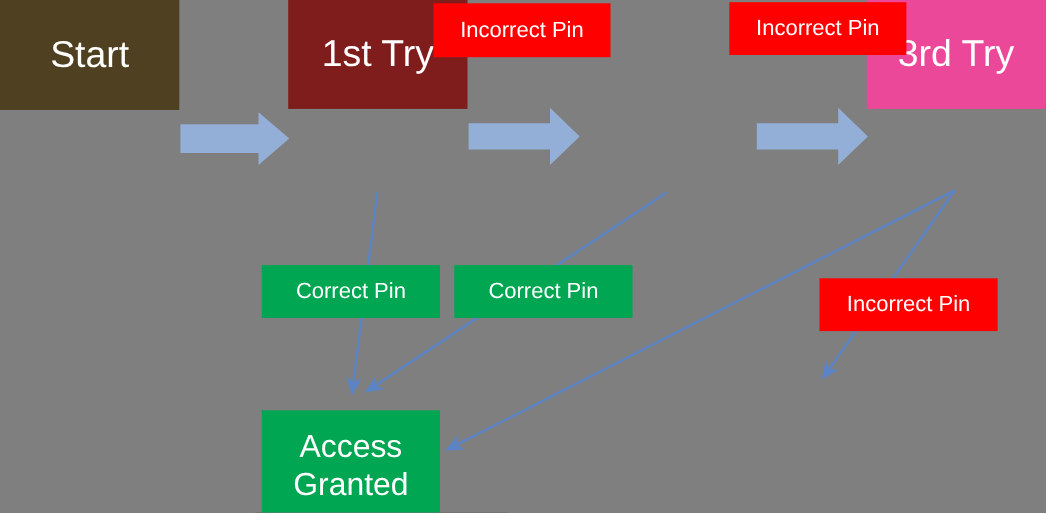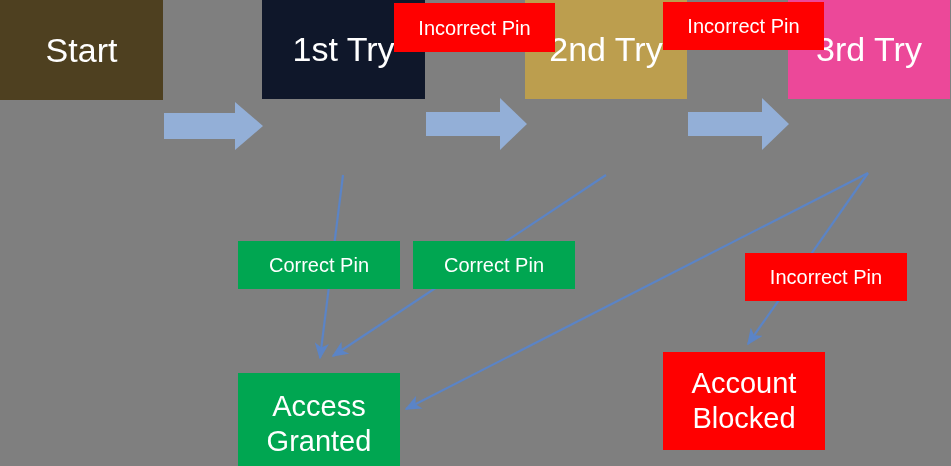--- a/index.html
+++ b/index.html
@@ -20,21 +20,21 @@
     display:flex;align-items:center;justify-content:center;
     color:#FFFFFF;
     text-align:center;
     white-space:pre-line;
     line-height:1.2;
   }
   .big{font-size:34px;}
   .mid{font-size:29px;}
   .small{font-size:20px;}
   .n-start  {left:0;   top:75; width:163px;height:100px;background:#4E4020;text-align:center;}
-  .n-try1   {left:262px;top:75; width:163px;height:99px; background:#0f172a;}
+  .n-try1   {left:262px;top:75; width:163px;height:99px; background:#7f1d1d;}
   .n-try2   {left:525px;top:74; width:162px;height:99px; background:#BC9E4E;}
   .n-try3   {left:788px;top:74; width:162px;height:99px; background:#ec4899;}
   .n-inc1   {left:394px;top:3px; width:161px;height:49px;background:#FF0000;}
   .n-inc2   {left:663px;top:2px; width:161px;height:48px;background:#FF0000;}
   .n-inc3   {left:745px;top:253px;width:162px;height:48px;background:#FF0000;}
   .n-cor1   {left:238px;top:241px;width:162px;height:48px;background:#00A651;}
   .n-cor2   {left:413px;top:241px;width:162px;height:48px;background:#00A651;}
   .n-access {left:238px;top:373px;width:162px;height:102px;background:#00A651;}
   .n-blocked{left:663px;top:352px;width:162px;height:98px;background:#FF0000;}
 </style>
@@ -57,33 +57,30 @@
 
     <polygon points="164,113 235,113 235,102 263,126 235,150 235,139 164,139" fill="#93AFD7"></polygon>
     <polygon points="426,112 500,112 500,98 527,124 500,150 500,136 426,136" fill="#93AFD7"></polygon>
     <polygon points="688,112 762,112 762,98 789,124 762,150 762,136 688,136" fill="#93AFD7"></polygon>
   </svg>
 
   <div class="node big n-start">Start</div>
 
   <div class="node big n-try1">1st Try</div>
 
-  <div class="node big n-try2">2nd Try</div>
 
   <div class="node big n-try3">3rd Try</div>
 
   <div class="node small n-inc1">Incorrect Pin</div>
 
   <div class="node small n-inc2">Incorrect Pin</div>
 
   <div class="node small n-inc3">Incorrect Pin</div>
 
   <div class="node small n-cor1">Correct Pin</div>
 
   <div class="node small n-cor2">Correct Pin</div>
 
   <div class="node mid n-access">Access
 Granted</div>
 
-  <div class="node mid n-blocked">Account
-Blocked</div>
 
 </div>
 
 </body></html>

